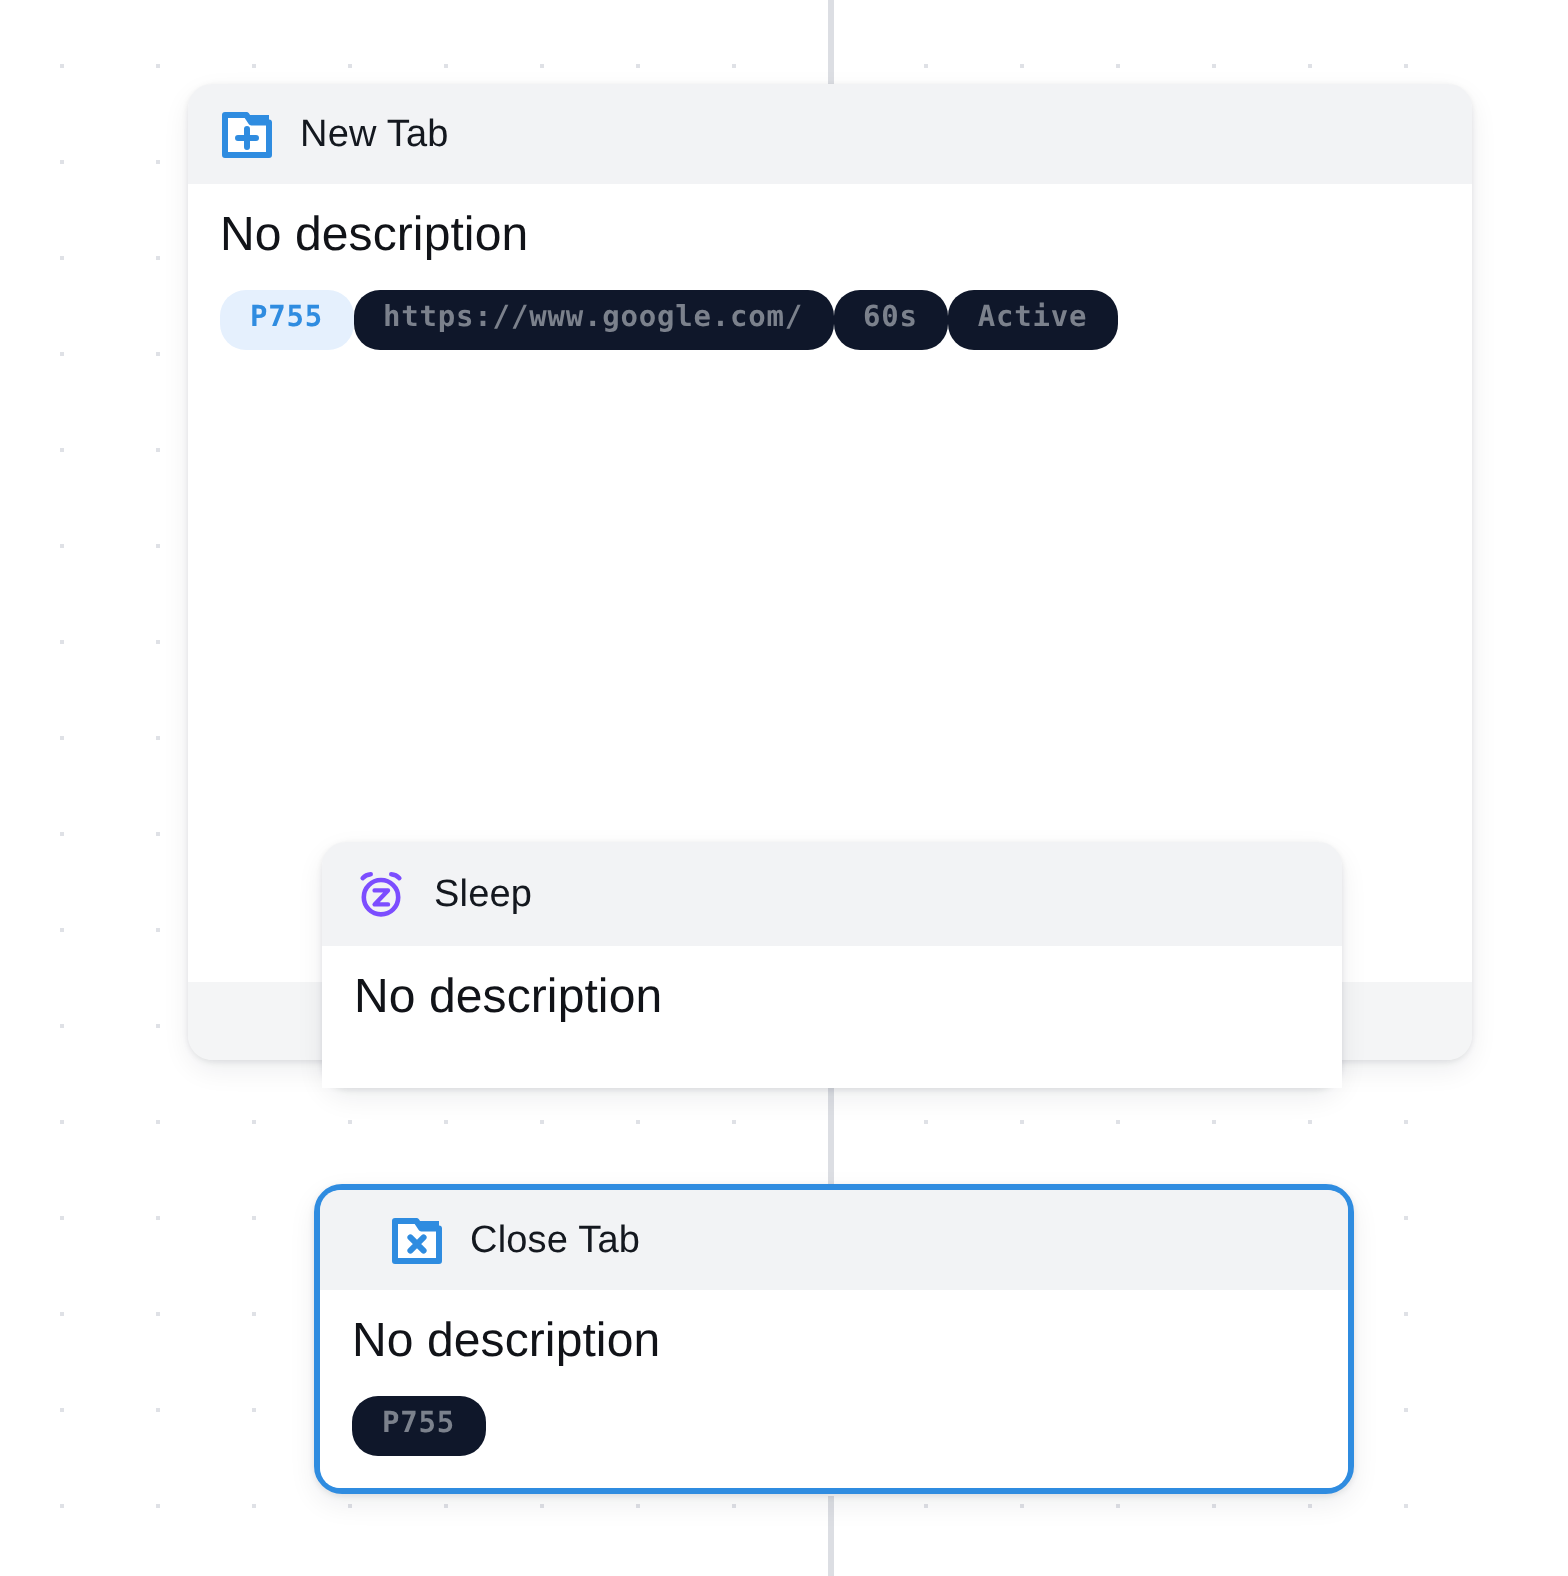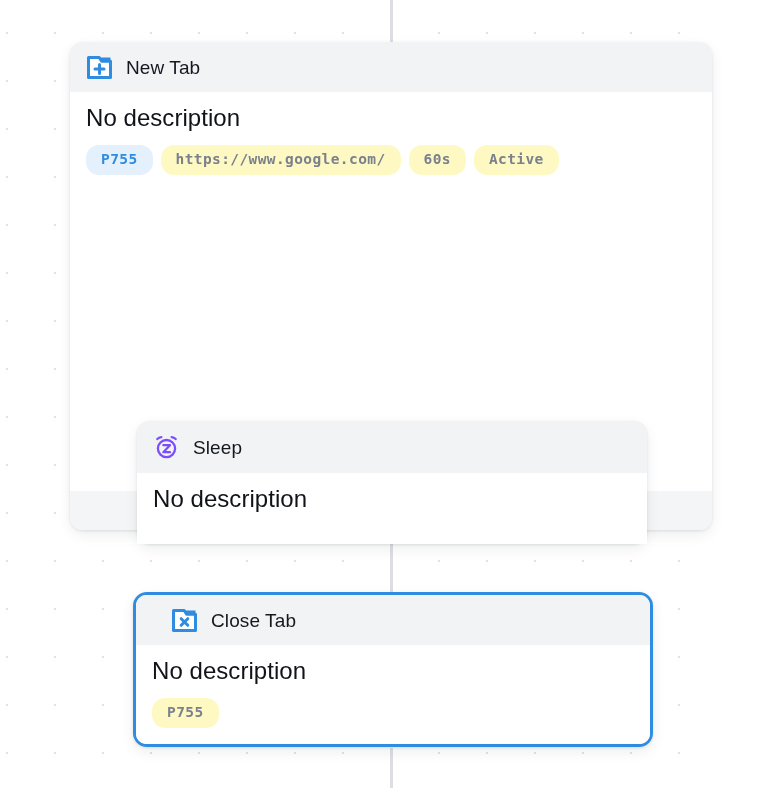--- a/index.html
+++ b/index.html
@@ -18,20 +18,21 @@
   
   #canvas {
     position: relative;
     width: 724px;
     height: 788px;
     background-color: #ffffff;
     background-image: radial-gradient(circle, #dfe1e6 1.1px, transparent 1.2px);
     background-size: 48px 48px;
     background-position: 31px 9px;
     overflow: hidden;
+    margin-left: 24px;
   }
 
   
   .edge {
     position: absolute;
     width: 3px;
     background-color: #dcdee3;
     left: 390px;
     z-index: 1;
   }
@@ -75,29 +76,28 @@
   .node-desc {
     font-size: 24px;
     color: #111318;
     line-height: 1;
     margin-bottom: 15px;
     letter-spacing: .05px;
   }
   .tag-row {
     display: flex;
     flex-wrap: wrap;
-    gap: 8px;
     align-items: flex-end;
   }
   .tag {
     font-family: "DejaVu Sans Mono", monospace;
     font-size: 14.5px;
     font-weight: bold;
     letter-spacing: .4px;
-    background-color: #fef9c3;
+    background-color: #0f172a;
     color: #7b818c;
     border-radius: 13px;
     padding: 7px 15px 8px 15px;
     line-height: 1;
     white-space: nowrap;
   }
   .tag.accent {
     background-color: #e5f0fd;
     color: #2f8ce0;
   }

